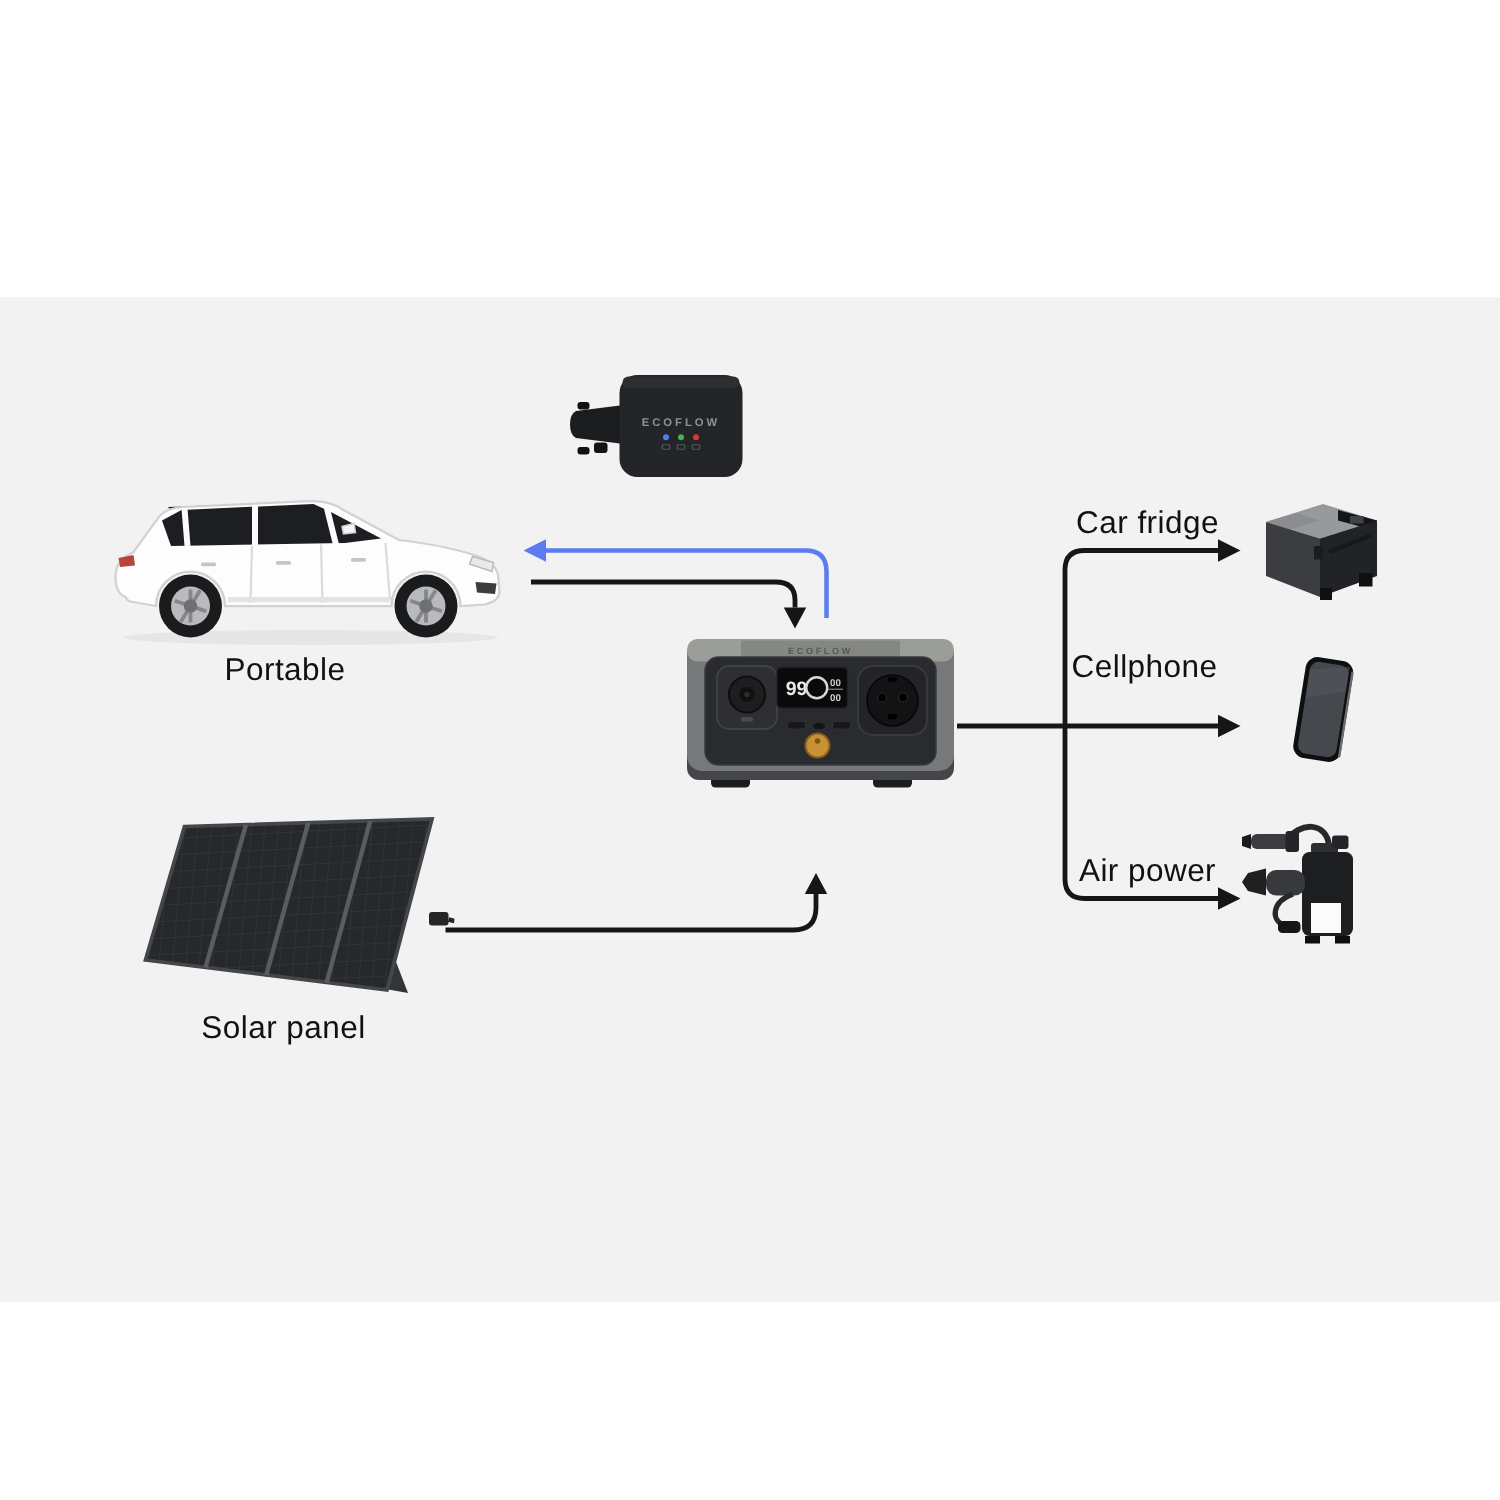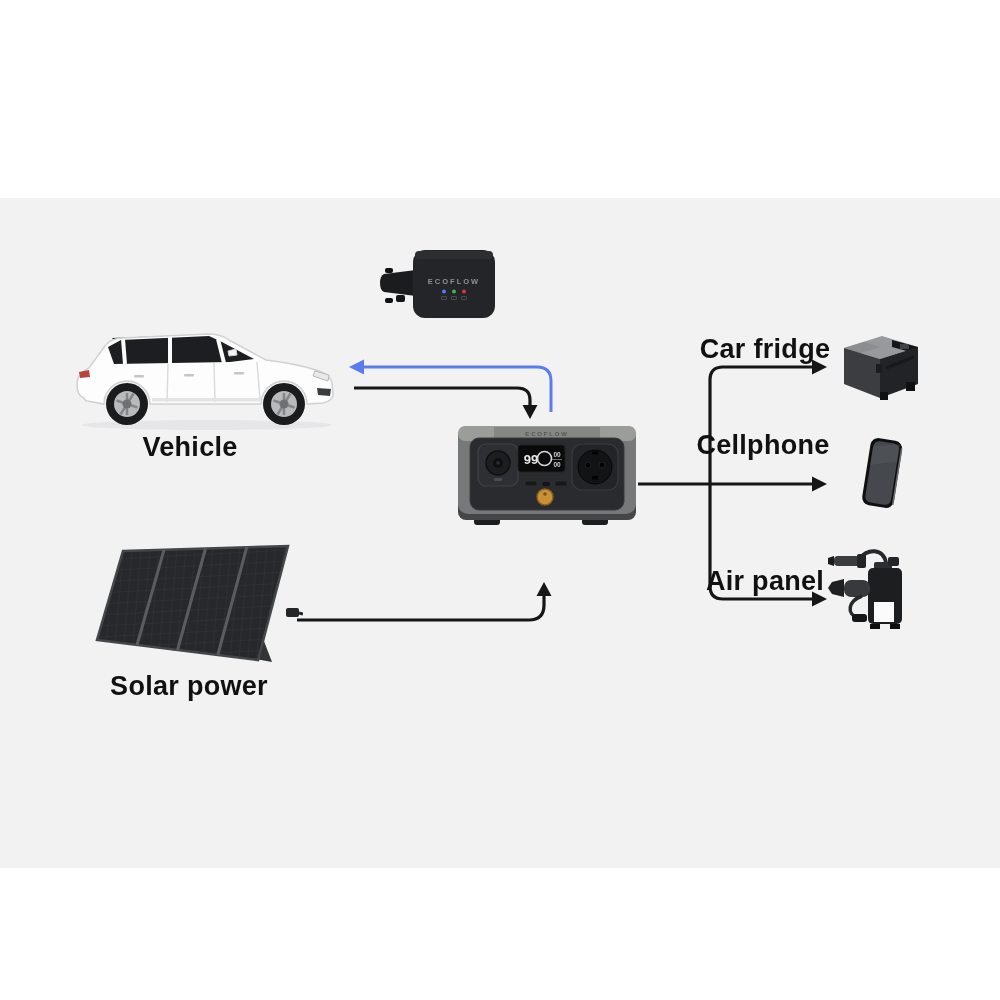--- a/index.html
+++ b/index.html
@@ -11,21 +11,21 @@
   html,body{margin:0;padding:0;background:#ffffff;}
   .stage{position:relative;width:1000px;height:1000px;background:#ffffff;overflow:hidden;
          font-family:"Liberation Sans",sans-serif;border-radius:17px;}
   .band{position:absolute;left:0;top:198px;width:1000px;height:670px;background:var(--band-bg);}
   .arrows{position:absolute;left:0;top:0;width:1000px;height:1000px;}
   .arrow-black{stroke:var(--line-dark);stroke-width:3.2;fill:none;}
   .arrow-black-head{fill:var(--line-dark);}
   .arrow-blue{stroke:var(--accent-blue);stroke-width:3;fill:none;}
   .arrow-blue-head{fill:var(--accent-blue);}
   .dev{position:absolute;}
-  .label{position:absolute;transform:translateX(-50%);font-weight:700;font-size:27px;
+  .label{position:absolute;transform:translateX(-50%);font-weight:400;font-size:21px;
          line-height:24px;color:var(--label-color);white-space:nowrap;letter-spacing:.3px;}
   .brand-text{font-family:"Liberation Sans",sans-serif;font-weight:700;}
 </style>
 </head>
 <body>
 
 <div class="stage">
   <div class="band"></div>
 
   <svg class="arrows" viewBox="0 0 1000 1000">
@@ -194,18 +194,18 @@
     <rect x="40" y="22" width="34" height="56" rx="5" fill="#1c1e20"></rect>
     <rect x="16" y="34" width="26" height="17" rx="7" fill="#37393c"></rect>
     <polygon points="4,36 16,33 16,51 4,48 0,42" fill="#1e2022"></polygon>
     <path d="M34 50 C20 55 18 68 30 72" stroke="#26282a" stroke-width="3.5" fill="none"></path>
     <rect x="24" y="68" width="15" height="8" rx="3" fill="#141618"></rect>
     <rect x="46" y="56" width="20" height="20" fill="#fbfbfb"></rect>
     <rect x="42" y="78" width="10" height="5" fill="#0e0f11"></rect>
     <rect x="62" y="78" width="10" height="5" fill="#0e0f11"></rect>
   </svg>
 
-  <div class="label" style="left:190px;top:435px">Vehicle</div>
-  <div class="label" style="left:189px;top:674px">Solar power</div>
+  <div class="label" style="left:190px;top:435px">Portable</div>
+  <div class="label" style="left:189px;top:674px">Solar panel</div>
   <div class="label" style="left:765px;top:337px">Car fridge</div>
   <div class="label" style="left:763px;top:433px">Cellphone</div>
-  <div class="label" style="left:765px;top:569px">Air panel</div>
+  <div class="label" style="left:765px;top:569px">Air power</div>
 </div>
 
 </body></html>

